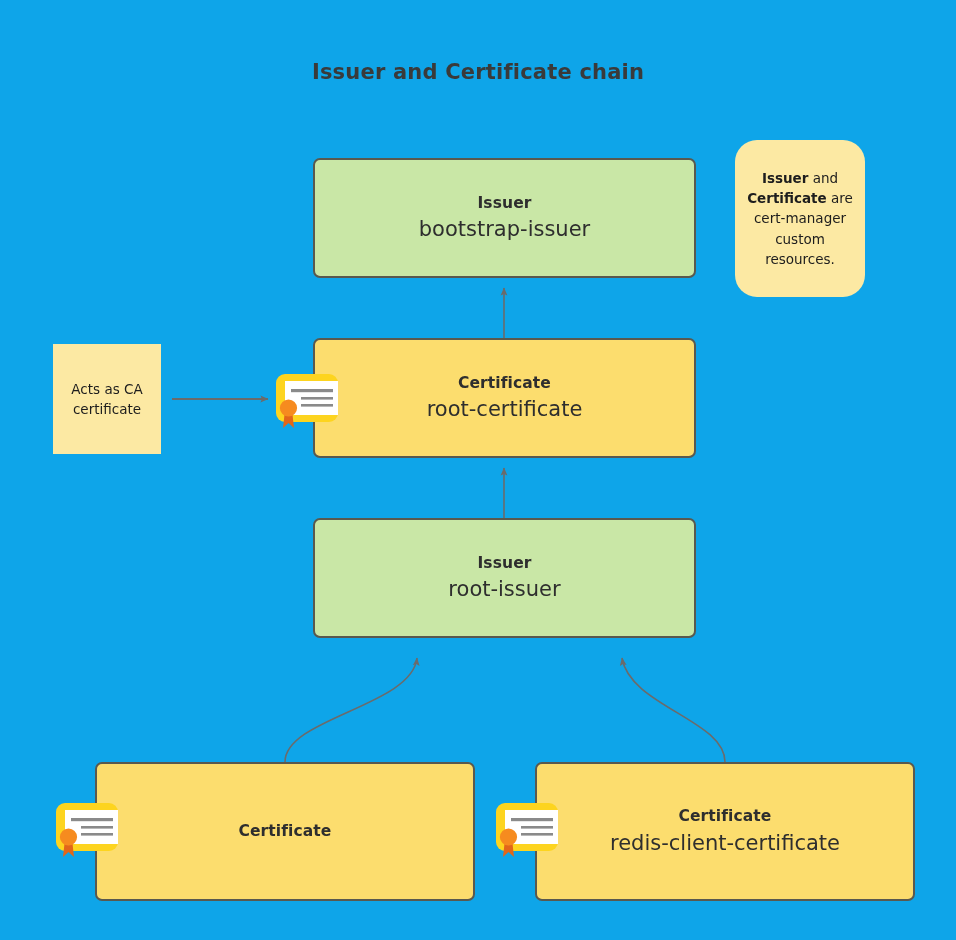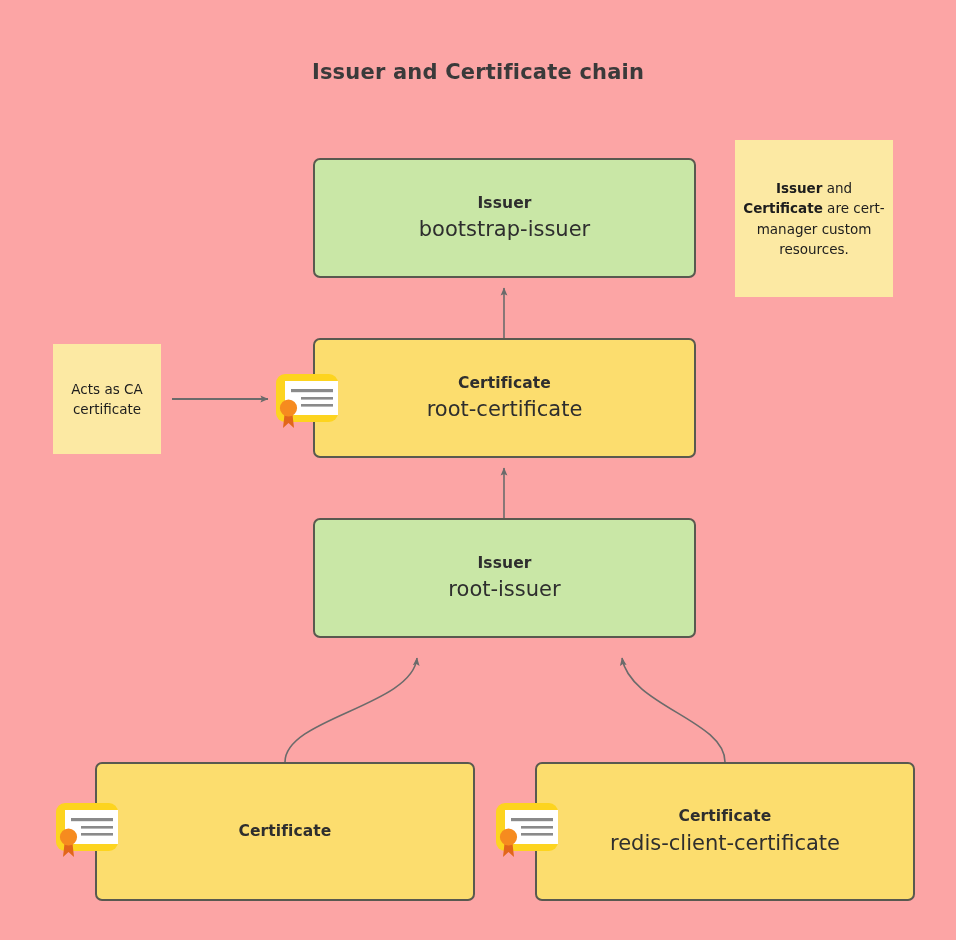--- a/index.html
+++ b/index.html
@@ -13,21 +13,21 @@
     position: relative;
     overflow: hidden;
     font-family: "DejaVu Sans", "Liberation Sans", sans-serif;
   }
 
   #canvas {
     position: absolute;
     left: 0; top: 0;
     width: 956px;
     height: 940px;
-    background: #fca5a5;
+    background: #0ea5e9;
   }
 
   
   .diagram-title {
     position: absolute;
     left: 0;
     top: 60px;
     width: 956px;
     text-align: center;
     font-size: 21px;
@@ -126,21 +126,21 @@
     <g>
       <line x1="172" y1="399" x2="268" y2="399" stroke="#6b6b6b" stroke-width="1.8" marker-end="url(#arrowhead)"></line>
     </g>
   </svg>
 
   <div class="node issuer" style="left:313px; top:158px; width:383px; height:120px;">
     <div class="kind">Issuer</div>
     <div class="name">bootstrap-issuer</div>
   </div>
 
-  <div class="note" style="left:735px; top:140px; width:158px; height:157px;">
+  <div class="note" style="left:735px; top:140px; width:130px; height:157px;border-radius:22px;">
     <span>
       <b>Issuer</b><span> and </span><b>Certificate</b><span> are cert-manager custom resources.</span>
     </span>
   </div>
 
   <div class="node certificate" style="left:313px; top:338px; width:383px; height:120px;">
     <div class="kind">Certificate</div>
     <div class="name">root-certificate</div>
   </div>
 

